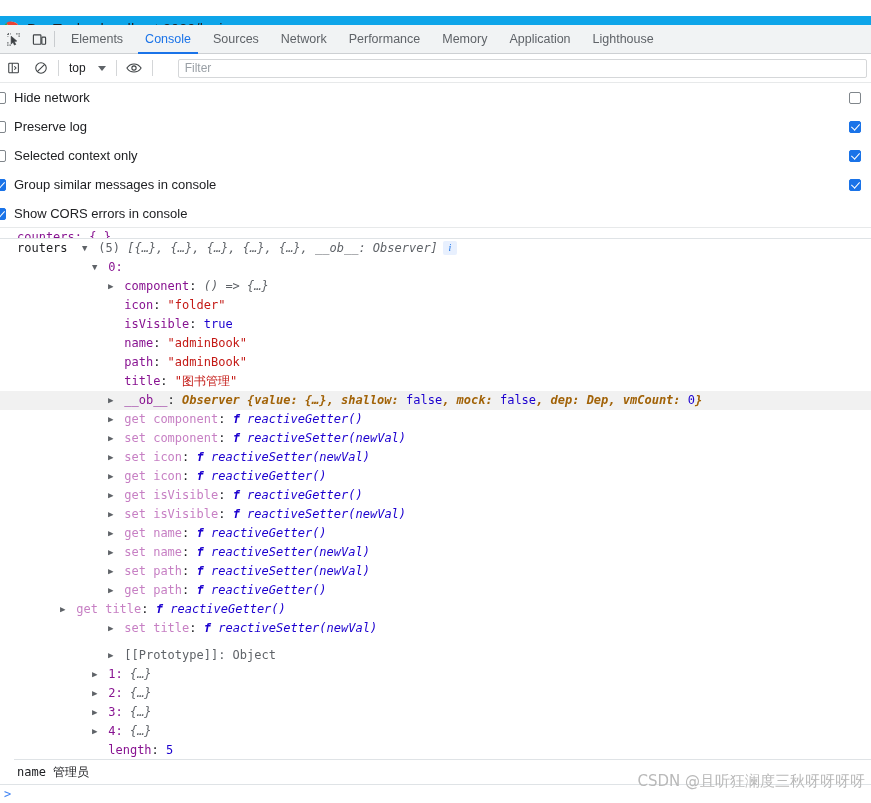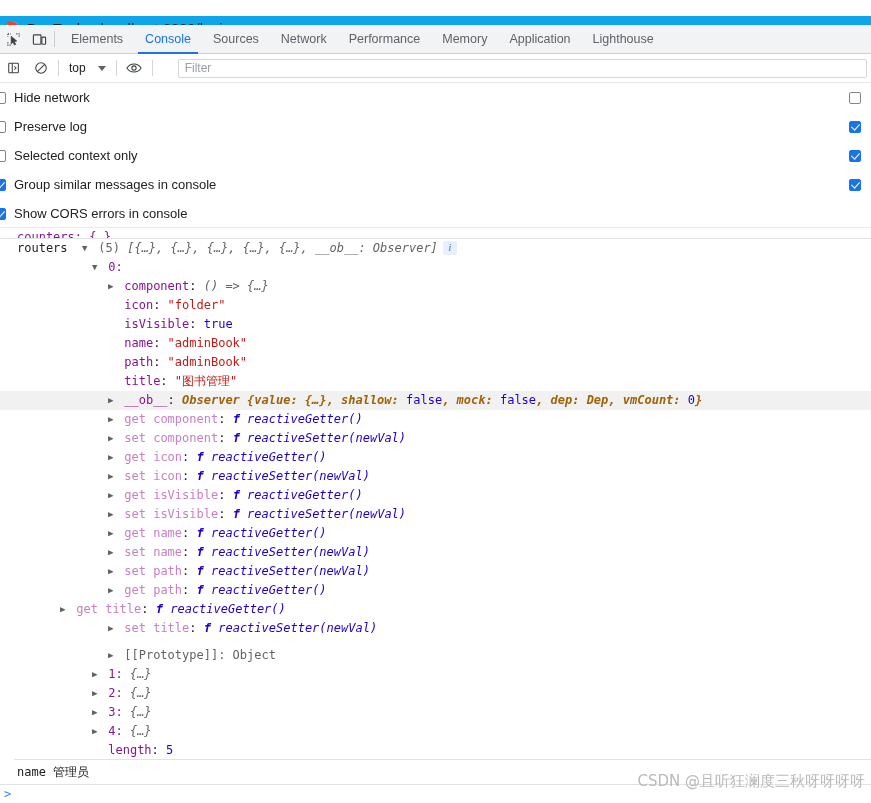--- a/index.html
+++ b/index.html
@@ -308,22 +308,22 @@
       <span class="tw blank"></span><span>&nbsp;</span><span class="k-name">title</span><span class="k-plain">: </span><span class="k-str">"图书管理"</span>
     </div>
 
     <div class="logrow hl" style="padding-left:108px;">
       <span class="tw closed"></span><span>&nbsp;</span><span class="k-name">__ob__</span><span class="k-plain">: </span><span class="k-obs">Observer {value: {…}, shallow: </span><span class="k-bool">false</span><span class="k-obs">, mock: </span><span class="k-bool">false</span><span class="k-obs">, dep: Dep, vmCount: </span><span class="k-num">0</span><span class="k-obs">}</span>
     </div>
 
     <div id="accessor-rows">
         <div class="logrow" style="padding-left: 108px;"><span class="tw closed"></span><span>&nbsp;</span><span class="k-gs">get</span><span>&nbsp;</span><span class="k-gs">component</span><span class="k-plain">: </span><span class="k-fi">f</span><span>&nbsp;</span><span class="k-fn">reactiveGetter()</span></div>
         <div class="logrow" style="padding-left: 108px;"><span class="tw closed"></span><span>&nbsp;</span><span class="k-gs">set</span><span>&nbsp;</span><span class="k-gs">component</span><span class="k-plain">: </span><span class="k-fi">f</span><span>&nbsp;</span><span class="k-fn">reactiveSetter(newVal)</span></div>
+        <div class="logrow" style="padding-left: 108px;"><span class="tw closed"></span><span>&nbsp;</span><span class="k-gs">set</span><span>&nbsp;</span><span class="k-gs">icon</span><span class="k-plain">: </span><span class="k-fi">f</span><span>&nbsp;</span><span class="k-fn">reactiveSetter(newVal)</span></div>
         <div class="logrow" style="padding-left: 108px;"><span class="tw closed"></span><span>&nbsp;</span><span class="k-gs">get</span><span>&nbsp;</span><span class="k-gs">icon</span><span class="k-plain">: </span><span class="k-fi">f</span><span>&nbsp;</span><span class="k-fn">reactiveGetter()</span></div>
-        <div class="logrow" style="padding-left: 108px;"><span class="tw closed"></span><span>&nbsp;</span><span class="k-gs">set</span><span>&nbsp;</span><span class="k-gs">icon</span><span class="k-plain">: </span><span class="k-fi">f</span><span>&nbsp;</span><span class="k-fn">reactiveSetter(newVal)</span></div>
         <div class="logrow" style="padding-left: 108px;"><span class="tw closed"></span><span>&nbsp;</span><span class="k-gs">get</span><span>&nbsp;</span><span class="k-gs">isVisible</span><span class="k-plain">: </span><span class="k-fi">f</span><span>&nbsp;</span><span class="k-fn">reactiveGetter()</span></div>
         <div class="logrow" style="padding-left: 108px;"><span class="tw closed"></span><span>&nbsp;</span><span class="k-gs">set</span><span>&nbsp;</span><span class="k-gs">isVisible</span><span class="k-plain">: </span><span class="k-fi">f</span><span>&nbsp;</span><span class="k-fn">reactiveSetter(newVal)</span></div>
         <div class="logrow" style="padding-left: 108px;"><span class="tw closed"></span><span>&nbsp;</span><span class="k-gs">get</span><span>&nbsp;</span><span class="k-gs">name</span><span class="k-plain">: </span><span class="k-fi">f</span><span>&nbsp;</span><span class="k-fn">reactiveGetter()</span></div>
         <div class="logrow" style="padding-left: 108px;"><span class="tw closed"></span><span>&nbsp;</span><span class="k-gs">set</span><span>&nbsp;</span><span class="k-gs">name</span><span class="k-plain">: </span><span class="k-fi">f</span><span>&nbsp;</span><span class="k-fn">reactiveSetter(newVal)</span></div>
         <div class="logrow" style="padding-left: 108px;"><span class="tw closed"></span><span>&nbsp;</span><span class="k-gs">set</span><span>&nbsp;</span><span class="k-gs">path</span><span class="k-plain">: </span><span class="k-fi">f</span><span>&nbsp;</span><span class="k-fn">reactiveSetter(newVal)</span></div>
         <div class="logrow" style="padding-left: 108px;"><span class="tw closed"></span><span>&nbsp;</span><span class="k-gs">get</span><span>&nbsp;</span><span class="k-gs">path</span><span class="k-plain">: </span><span class="k-fi">f</span><span>&nbsp;</span><span class="k-fn">reactiveGetter()</span></div>
         <div class="logrow" style="padding-left: 60px;"><span class="tw closed"></span><span>&nbsp;</span><span class="k-gs">get</span><span>&nbsp;</span><span class="k-gs">title</span><span class="k-plain">: </span><span class="k-fi">f</span><span>&nbsp;</span><span class="k-fn">reactiveGetter()</span></div>
         <div class="logrow" style="padding-left: 108px;"><span class="tw closed"></span><span>&nbsp;</span><span class="k-gs">set</span><span>&nbsp;</span><span class="k-gs">title</span><span class="k-plain">: </span><span class="k-fi">f</span><span>&nbsp;</span><span class="k-fn">reactiveSetter(newVal)</span></div>
       </div>
 

